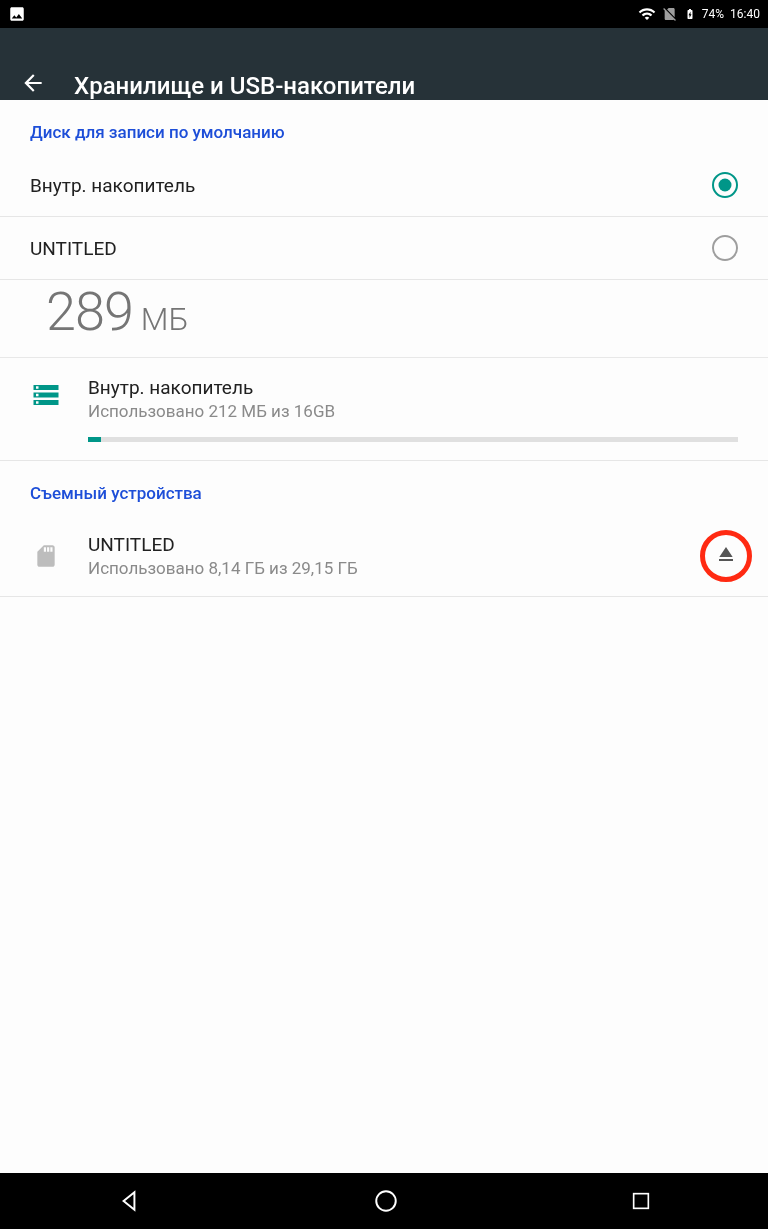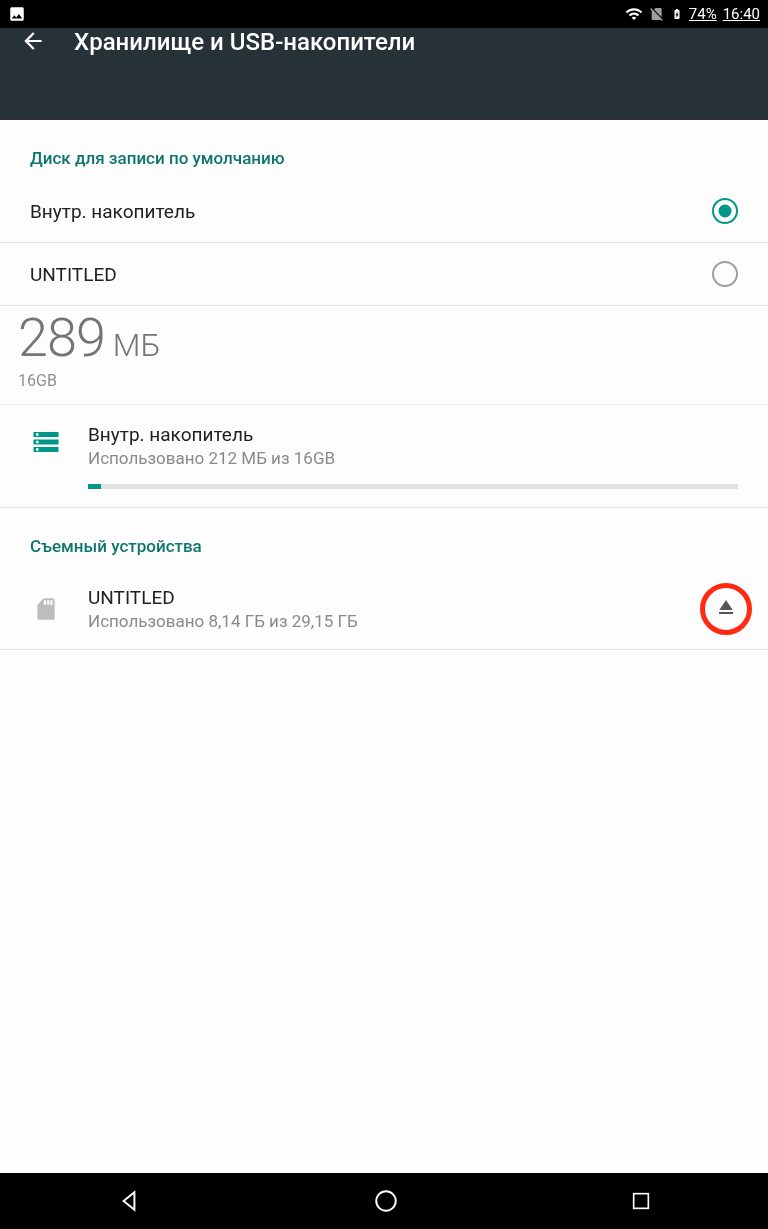--- a/index.html
+++ b/index.html
@@ -1,31 +1,31 @@
 <!DOCTYPE html>
 <html><head>
 <meta charset="utf-8">
 <style>
   * { box-sizing: border-box; margin: 0; padding: 0; }
   html, body { width: 768px; height: 1229px; font-family: Roboto, Arial, sans-serif; background: #fdfdfd; color: #212121; overflow: hidden; }
-  .statusbar { height: 28px; background: #000; color: #fff; display: flex; align-items: center; justify-content: space-between; padding: 0 8px; font-size: 15px; text-decoration: underline; }
+  .statusbar { height: 28px; background: #000; color: #fff; display: flex; align-items: center; justify-content: space-between; padding: 0 8px; font-size: 12px; }
   .statusbar .left { display: flex; align-items: center; gap: 6px; }
   .statusbar .right { display: flex; align-items: center; gap: 6px; }
   .statusbar svg { display: block; }
-  .appbar { height: 92px; background: #263238; color: #fff; display: flex; align-items: flex-start; padding: 0 20px; gap: 28px; }
+  .appbar { height: 72px; background: #263238; color: #fff; display: flex; align-items: flex-end; padding: 0 20px; gap: 28px; }
   .appbar .title { font-size: 24px; font-weight: 500; }
   .content { background: #fdfdfd; }
-  .section-header { color: #0f766e; font-size: 17px; font-weight: 500; padding: 28px 30px 12px 30px; }
+  .section-header { color: #1d4ed8; font-size: 17px; font-weight: 500; padding: 22px 30px 12px 30px; }
   .row { display: flex; align-items: center; padding: 18px 30px; position: relative; }
   .row.border-b { border-bottom: 1px solid #e6e6e6; }
   .row .label-main { font-size: 19px; color: #212121; flex: 1; }
   .radio { width: 26px; height: 26px; border-radius: 50%; border: 2.5px solid #9e9e9e; position: relative; flex-shrink: 0; }
   .radio.selected { border-color: #009688; }
   .radio.selected::after { content: ""; position: absolute; top: 50%; left: 50%; width: 13px; height: 13px; background: #009688; border-radius: 50%; transform: translate(-50%, -50%); }
-  .device-storage { padding: 0 30px 14px 18px; }
+  .device-storage { padding: 0 30px 14px 46px; }
   .big-num { display: flex; align-items: baseline; gap: 8px; color: #757575; }
   .big-num .num { font-size: 54px; font-weight: 300; letter-spacing: -1px; }
   .big-num .unit { font-size: 32px; font-weight: 300; }
   .subtext { font-size: 16px; color: #8f8f8f; margin-top: 2px; }
   .divider-full { height: 1px; background: #e8e8e8; }
   .storage-item { display: flex; align-items: flex-start; padding: 18px 30px; gap: 26px; position: relative; }
   .storage-icon { width: 32px; flex-shrink: 0; display: flex; align-items: center; justify-content: center; margin-top: 4px; }
   .storage-body { flex: 1; }
   .storage-title { font-size: 19px; color: #212121; margin-bottom: 2px; }
   .storage-sub { font-size: 17px; color: #8a8a8a; }
@@ -90,21 +90,20 @@
     <div class="label-main">UNTITLED</div>
     <div class="radio"></div>
   </div>
 
 
   <div class="device-storage">
     <div class="big-num">
       <span class="num">289</span>
       <span class="unit">МБ</span>
     </div>
-    <div class="subtext">16GB</div>
   </div>
 
   <div class="divider-full"></div>
 
   <div class="storage-item border-b" style="border-bottom:1px solid #e6e6e6;">
     <div class="storage-icon">
       <svg width="30" height="30" viewBox="0 0 24 24" fill="#009688">
           <path d="M2 20h20v-4H2v4zm2-3h2v2H4v-2zM2 4v4h20V4H2zm4 3H4V5h2v2zm-4 7h20v-4H2v4zm2-3h2v2H4v-2z"></path>
         </svg>
     </div>

